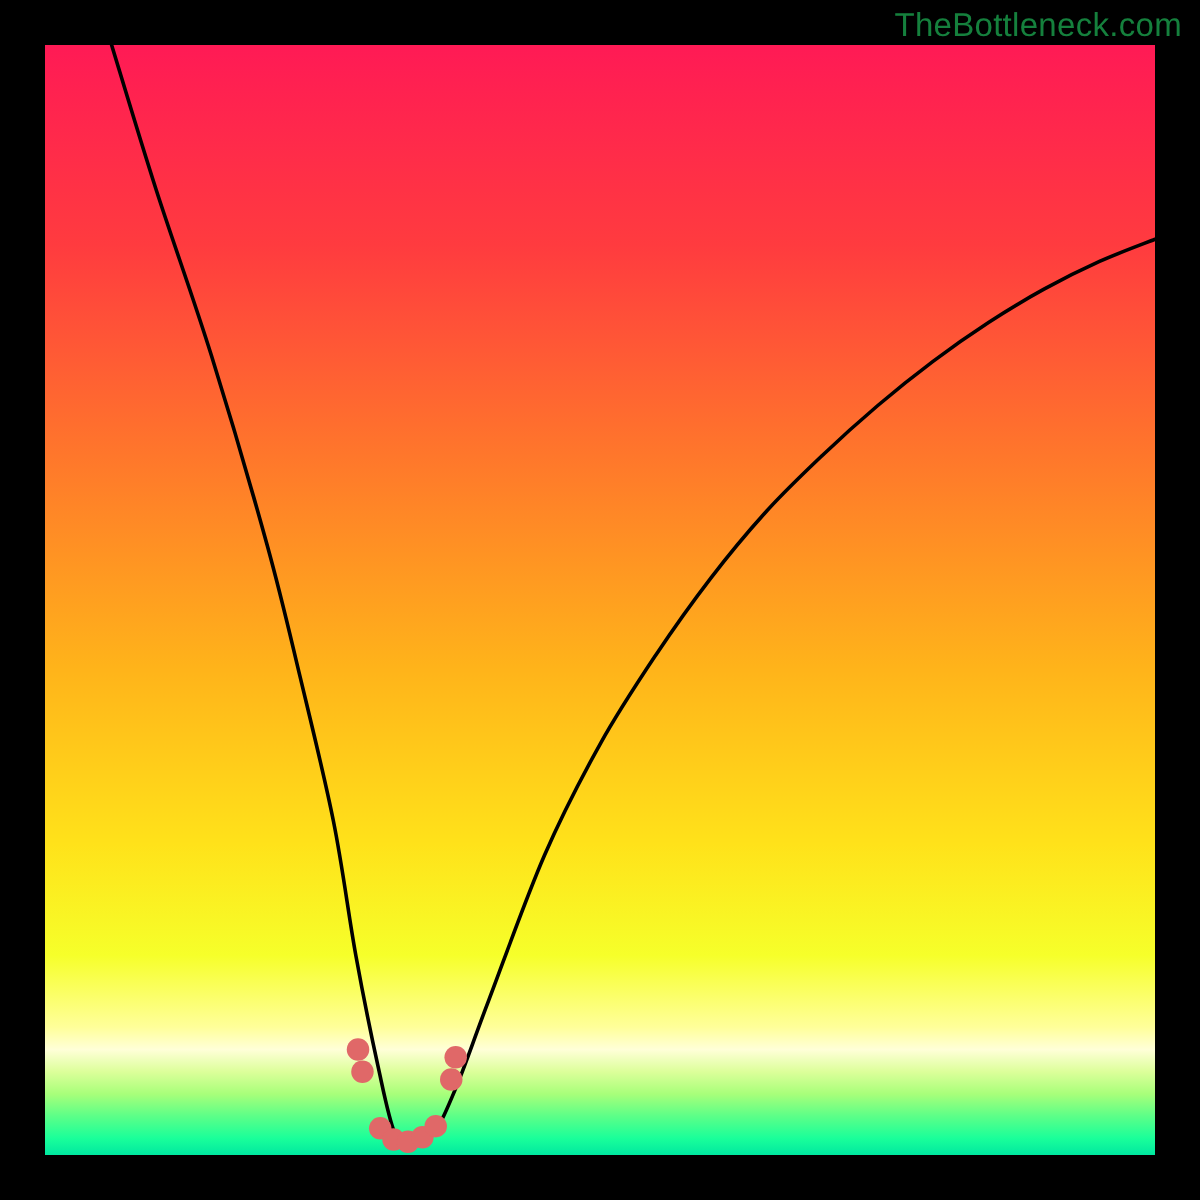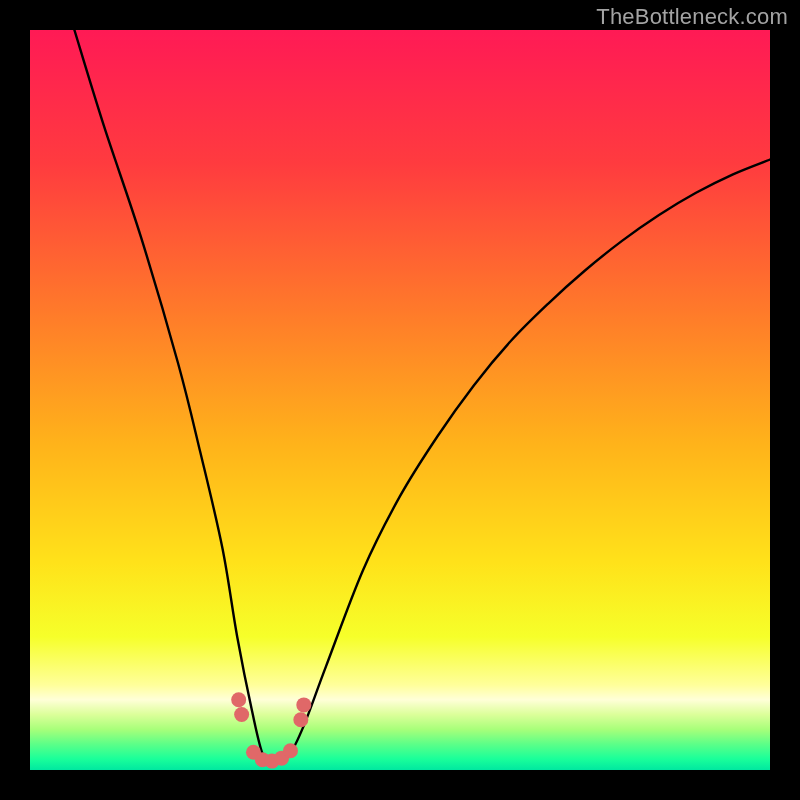--- a/index.html
+++ b/index.html
@@ -40,21 +40,21 @@
     width: 100%;
     height: 100%;
   }
   .watermark {
     position: absolute;
     top: 4px;
     right: 12px;
     font-family: Arial, Helvetica, sans-serif;
     font-size: 22px;
     font-weight: 500;
-    color: #a3a3a3;
+    color: #15803d;
     letter-spacing: 0.2px;
   }
 </style>
 </head>
 <body>
 
 <div class="frame">
   <div class="watermark">TheBottleneck.com</div>
   <div class="plot">
     <svg class="gradient" viewBox="0 0 740 740" preserveAspectRatio="none">

